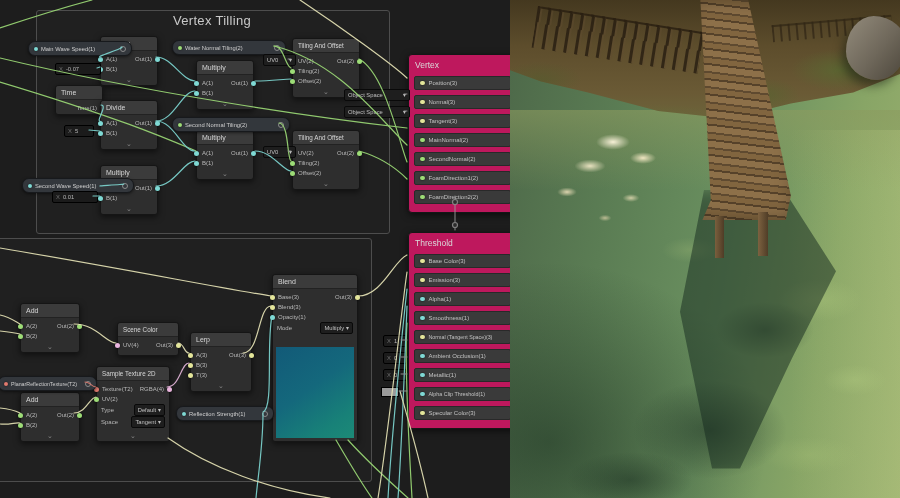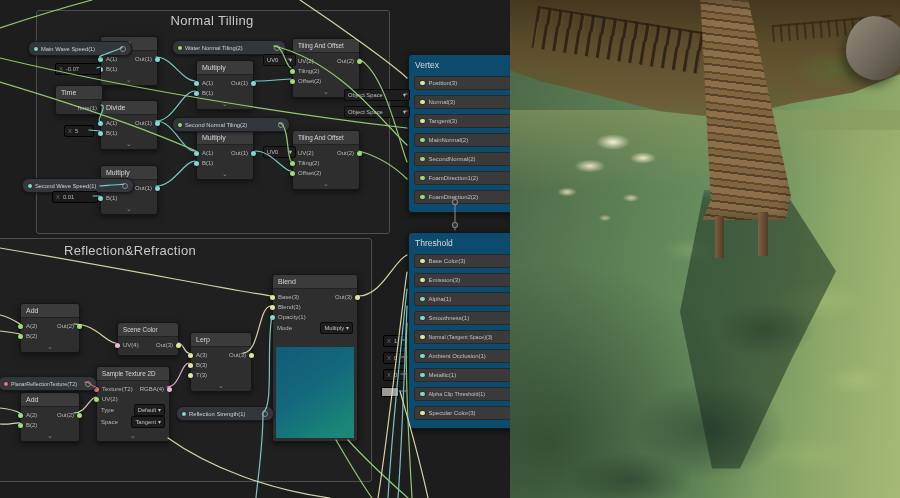--- a/index.html
+++ b/index.html
@@ -20,21 +20,21 @@
   .c-f{background:#7fd9d4;} .c-2{background:#9ddc77;} .c-3{background:#e3e59a;} .c-4{background:#eab5de;} .c-t{background:#e07a6f;}
   .chev{position:absolute;bottom:0;left:0;right:0;height:9px;text-align:center;font-size:7px;line-height:7px;color:#8a8a8a;}
   .krow{height:12px;display:flex;align-items:center;justify-content:space-between;font-size:6px;color:#b8b8b8;padding:0 4px;white-space:nowrap;}
   .ddi{display:inline-flex;align-items:center;gap:2px;height:10px;background:#1e1e1e;border:1px solid #090909;border-radius:2px;padding:0 3px;font-size:5.8px;color:#c0c0c0;}
   .dd{position:absolute;z-index:12;height:10px;background:#1e1e1e;border:1px solid #090909;border-radius:2px;display:flex;align-items:center;justify-content:space-between;gap:2px;padding:0 3px;font-size:5.8px;color:#c0c0c0;white-space:nowrap;}
   .pill{position:absolute;z-index:11;height:13px;background:#33373c;border:1px solid #17191c;border-radius:7px;display:flex;align-items:center;gap:3px;padding:0 5px;font-size:5.8px;color:#cfcfcf;box-shadow:0 1px 3px rgba(0,0,0,.5);white-space:nowrap;overflow:hidden;}
   .pill .dot{width:4px;height:4px;}
   .pill .outp{width:4px;height:4px;border-radius:50%;border:1px solid #8a8a8a;flex:none;margin-left:auto;}
   .vfield{position:absolute;z-index:12;height:10px;background:#1b1b1b;border:1px solid #000;border-radius:2px;display:flex;align-items:center;gap:3px;padding:0 3px;font-size:5.8px;color:#b5b5b5;white-space:nowrap;}
   .vfield .fl{color:#707070;}
-  .master{position:absolute;z-index:10;background:#0c4a6e;border:1px solid #161616;border-radius:4px;padding:3px 5px;box-shadow:0 2px 7px rgba(0,0,0,.6);}
+  .master{position:absolute;z-index:10;background:#be185d;border:1px solid #161616;border-radius:4px;padding:3px 5px;box-shadow:0 2px 7px rgba(0,0,0,.6);}
   .mtitle{font-size:8.5px;color:#dadada;padding:2px 1px 4px;height:12px;}
   .mrow{position:relative;height:12px;background:#3a3a3a;border:1px solid #292929;border-radius:2px;display:flex;align-items:center;gap:4px;padding:0 5px;margin-bottom:5px;font-size:6px;color:#c2c2c2;white-space:nowrap;overflow:hidden;}
   .mrow .dot{width:4.5px;height:4.5px;}
   .swatch{position:absolute;z-index:12;width:16px;height:8px;background:#9a9a9a;border:1px solid #000;}
   #wires{position:absolute;left:0;top:0;z-index:30;pointer-events:none;}
   .bprev{position:absolute;left:3px;right:3px;top:72px;bottom:3px;background:linear-gradient(145deg,#125a78 0%,#14687c 45%,#188178 80%,#1c8a77 100%);}
   
   #scene{position:absolute;left:510px;top:0;width:390px;height:498px;overflow:hidden;background:linear-gradient(100deg,#4d6849 0%,#5b7d54 28%,#6b9160 55%,#88a566 78%,#9cb170 100%);}
   .w-shallow{position:absolute;left:0;top:110px;width:100%;height:80px;background:linear-gradient(to bottom,rgba(140,155,95,.6),rgba(140,155,95,0));}
   .w-dark{position:absolute;left:-80px;top:260px;width:340px;height:280px;background:radial-gradient(ellipse at 35% 65%,rgba(18,38,26,.5),rgba(18,38,26,0) 70%);}
@@ -53,23 +53,22 @@
   .leg1{position:absolute;left:205px;top:216px;width:9px;height:42px;background:linear-gradient(to right,#7a5f3d,#4f3c26);}
   .leg2{position:absolute;left:248px;top:212px;width:10px;height:44px;background:linear-gradient(to right,#7d6240,#503d27);}
 </style>
 </head>
 <body>
 
 <div id="stage">
   <div id="graph">
 
     <div class="group" style="left:36px;top:10px;width:352px;height:222px"></div>
-    <div class="gtitle" style="left:36px;top:13px;width:352px;text-align:center">Normal Tilling</div>
+    <div class="gtitle" style="left:36px;top:13px;width:352px;text-align:center">Vertex Tilling</div>
     <div class="group" style="left:-8px;top:238px;width:378px;height:242px"></div>
-    <div class="gtitle" style="left:64px;top:243px">Reflection&amp;Refraction</div>
 
     <div class="pill" style="left:28px;top:41px;width:92px">
         <i class="dot c-f"></i>
         <span>Main Wave Speed(1)</span>
         <i class="outp"></i>
       </div>
     <div class="pill" style="left:172px;top:40px;width:102px">
         <i class="dot c-2"></i>
         <span>Water Normal Tiling(2)</span>
         <i class="outp"></i>

